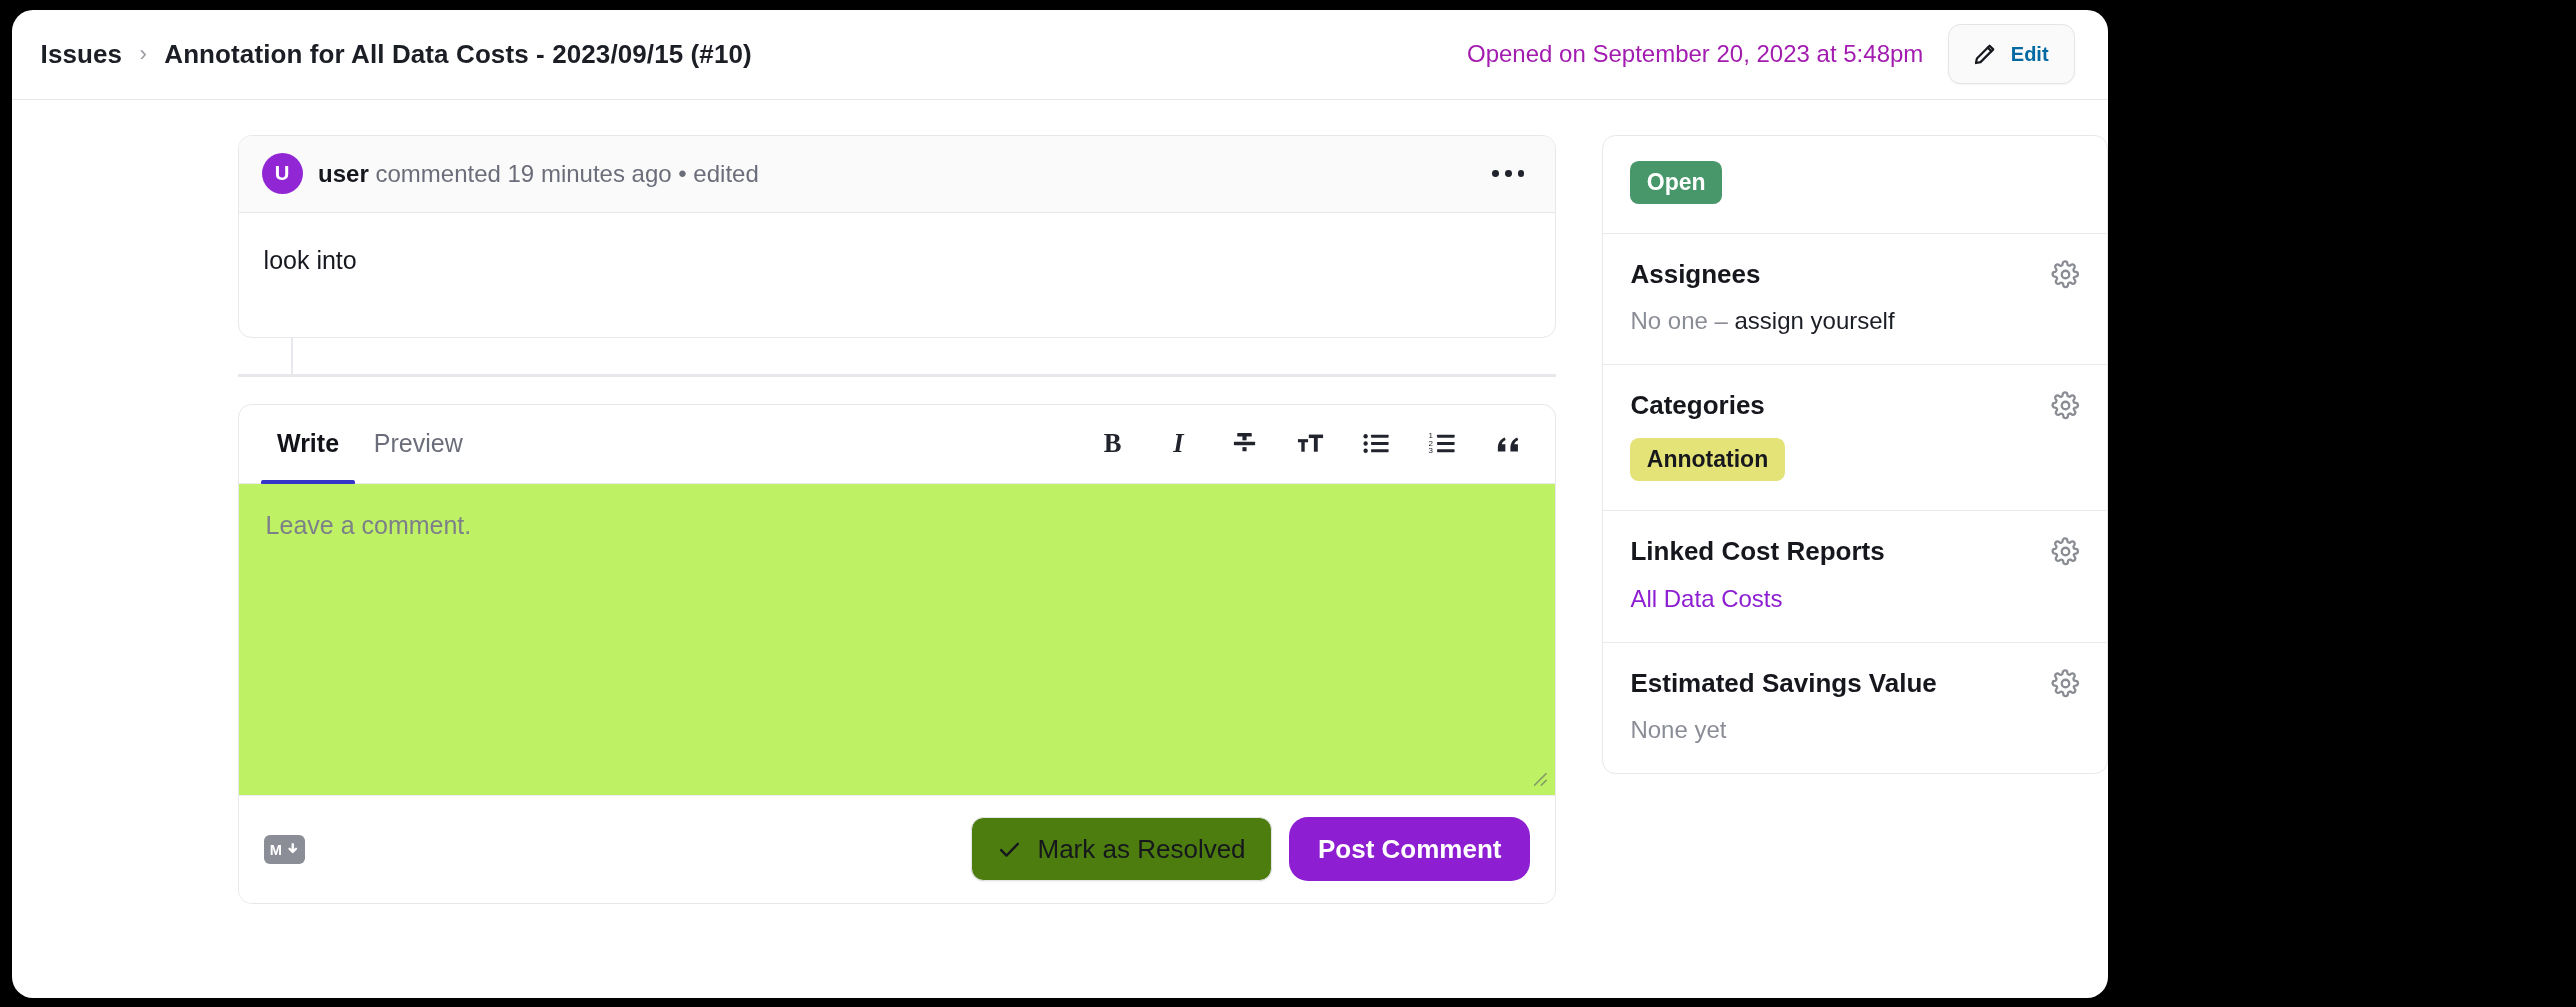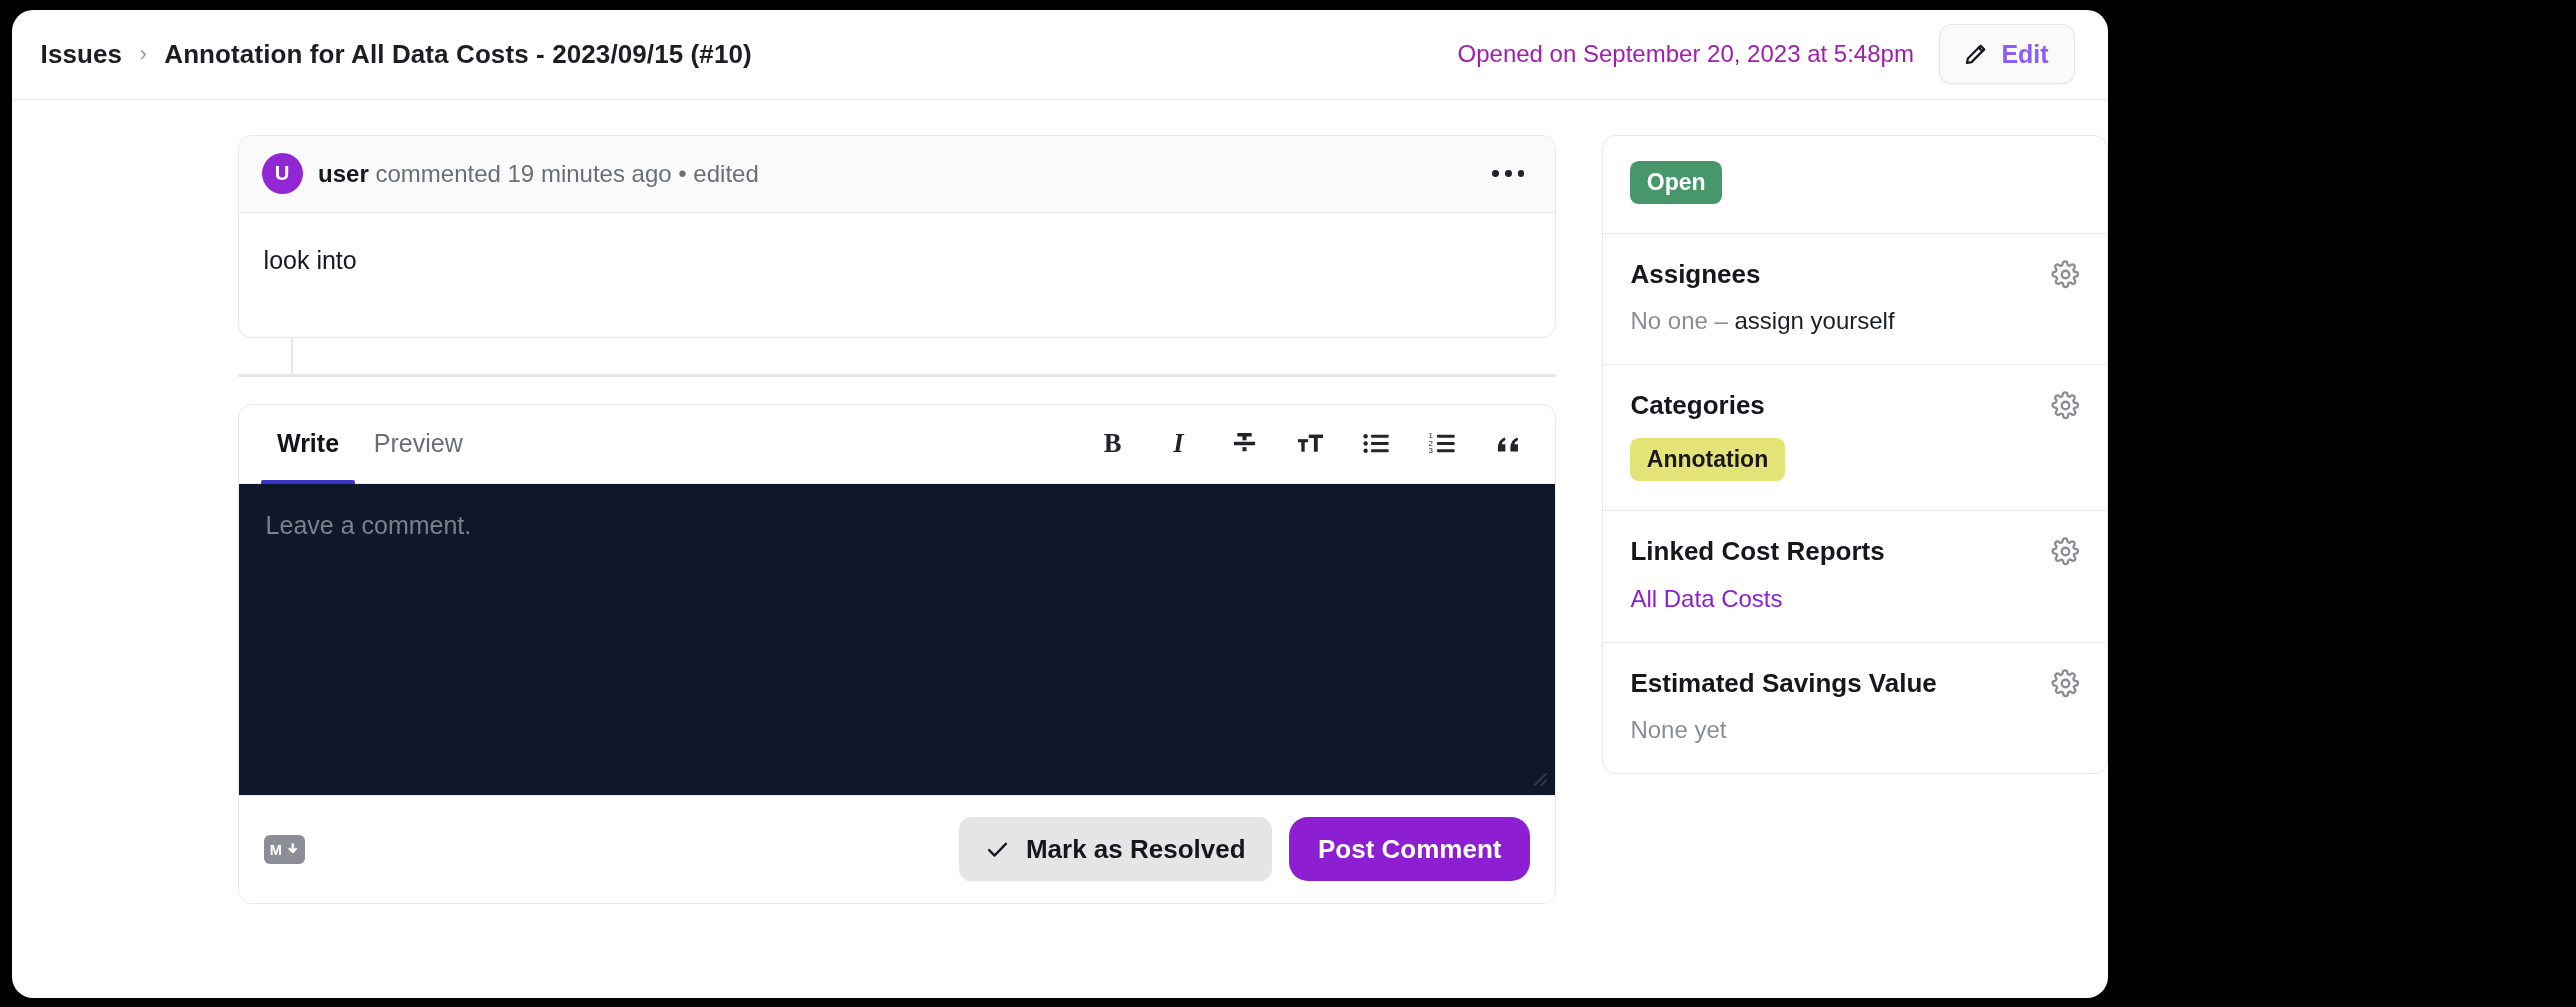--- a/index.html
+++ b/index.html
@@ -38,21 +38,21 @@
   .topbar-right {
     margin-left: auto; display: flex; align-items: center; gap: 25px;
   }
   .opened-on { font-size: 24px; color: #a21caf; white-space: nowrap; }
   .edit-btn {
     display: flex; align-items: center; gap: 13.5px;
     height: 60px; padding: 0 25px 0 23px;
     background: #fafafb;
     border: 1.9px solid #e4e4e9;
     border-radius: 12.6px;
-    font-size: 25px; font-weight: 700; color: #8b5cf6;
+    font-size: 20px; font-weight: 700; color: #0369a1;
     cursor: pointer;
     box-shadow: 0 1px 1.9px rgba(16,18,26,.05);
   }
   .pencil { width: 25px; height: 25px; display: block; }
 
   
   .body {
     display: flex;
     align-items: flex-start;
     padding: 35px 0 0 0;
@@ -149,21 +149,21 @@
   }
   .fmt {
     width: 33px; height: 33px;
     display: flex; align-items: center; justify-content: center;
     cursor: pointer; color: #22242d;
   }
   .fmt svg { display: block; }
 
   .editor-area {
     position: relative;
-    background: #0f172a;
+    background: #bef264;
     height: 311px;
     padding: 27px 27px 0 27px;
   }
   .editor-placeholder {
     font-size: 25px; color: #7d8089;
   }
   .resize-grip {
     position: absolute; right: 6.8px; bottom: 6.8px;
     width: 23px; height: 23px; opacity: .55;
   }
@@ -178,22 +178,22 @@
     width: 41px; height: 29px; border-radius: 5.8px;
     background: #8b8d97;
     display: flex; align-items: center; justify-content: center;
     gap: 1px;
   }
   .md-badge svg { display: block; }
   .footer-actions { margin-left: auto; display: flex; align-items: center; gap: 17.4px; }
   .btn-resolve {
     height: 64px; padding: 0 25px;
     display: flex; align-items: center; gap: 15.5px;
-    background: #e5e5e5; border: 1.9px solid #e4e4e9; border-radius: 12.6px;
-    font-size: 26px; font-weight: 700; color: #15171d; cursor: pointer;
+    background: #4d7c0f; border: 1.9px solid #e4e4e9; border-radius: 12.6px;
+    font-size: 26px; font-weight: 400; color: #15171d; cursor: pointer;
     box-shadow: 0 1px 1.9px rgba(16,18,26,.06);
   }
   .check { width: 25px; height: 25px; display: block; }
   .btn-post {
     height: 64px; padding: 0 29px;
     display: flex; align-items: center;
     background: #8d1ed1; border: none; border-radius: 19px;
     font-size: 26px; font-weight: 700; color: #ffffff; cursor: pointer;
     font-family: inherit;
   }

